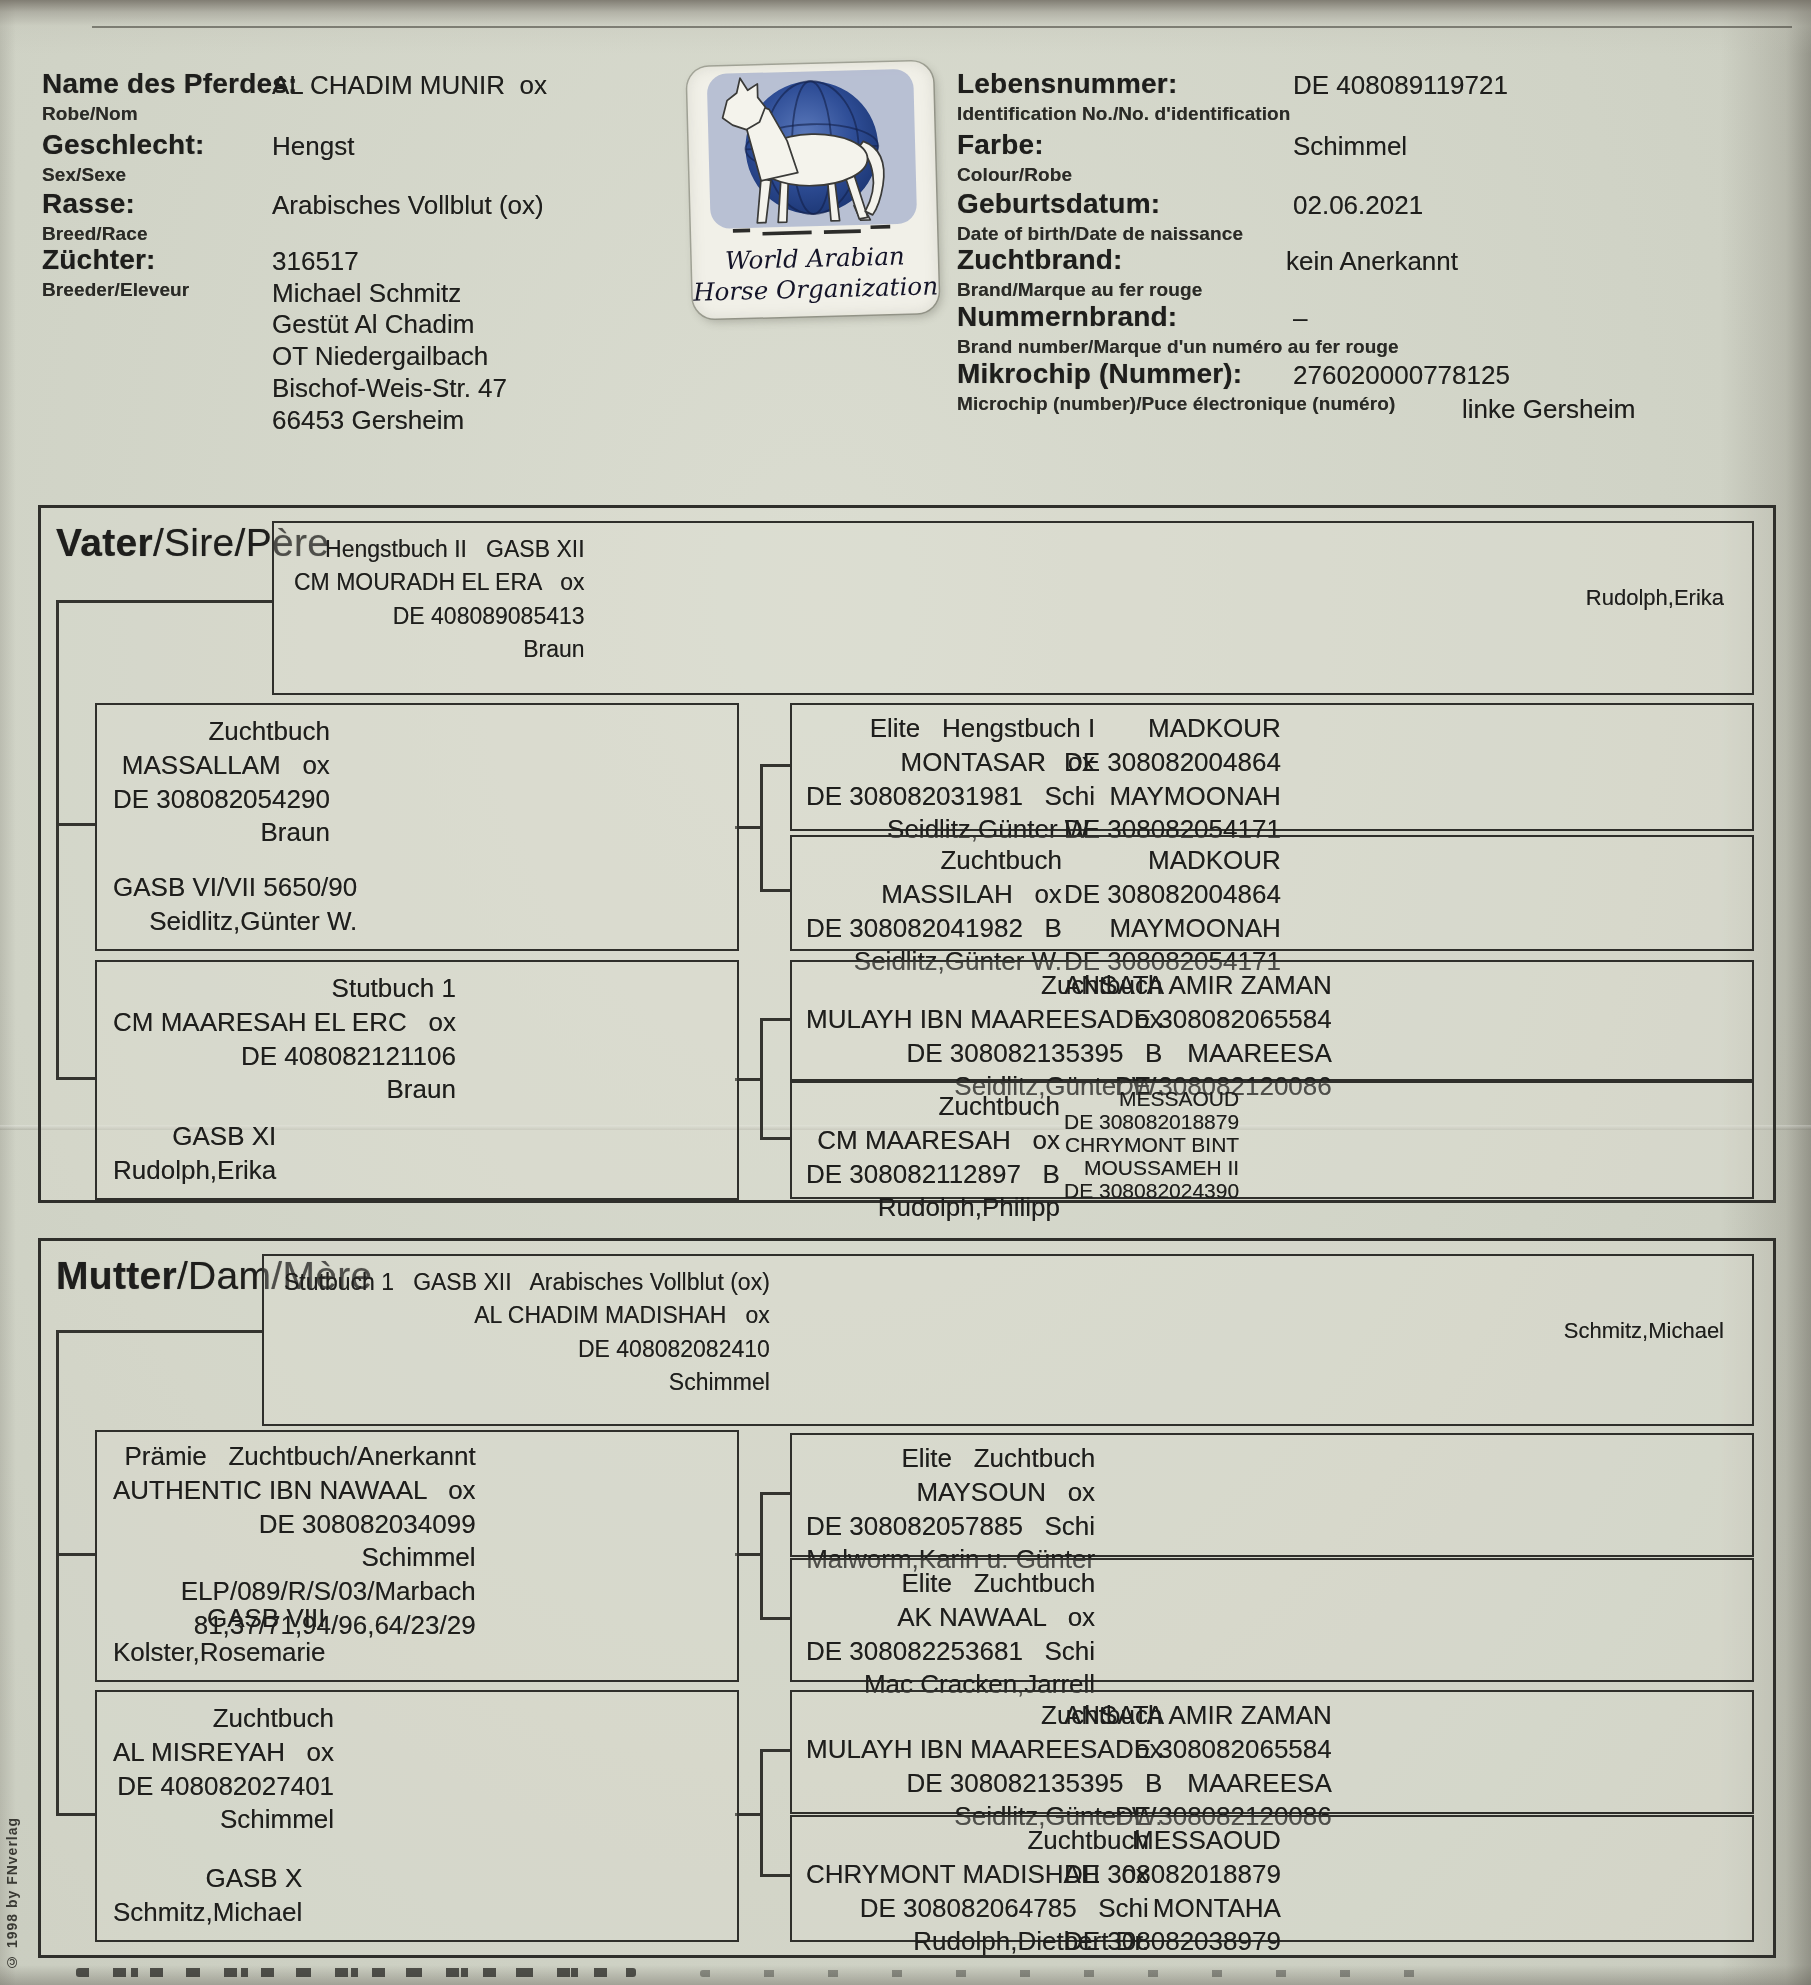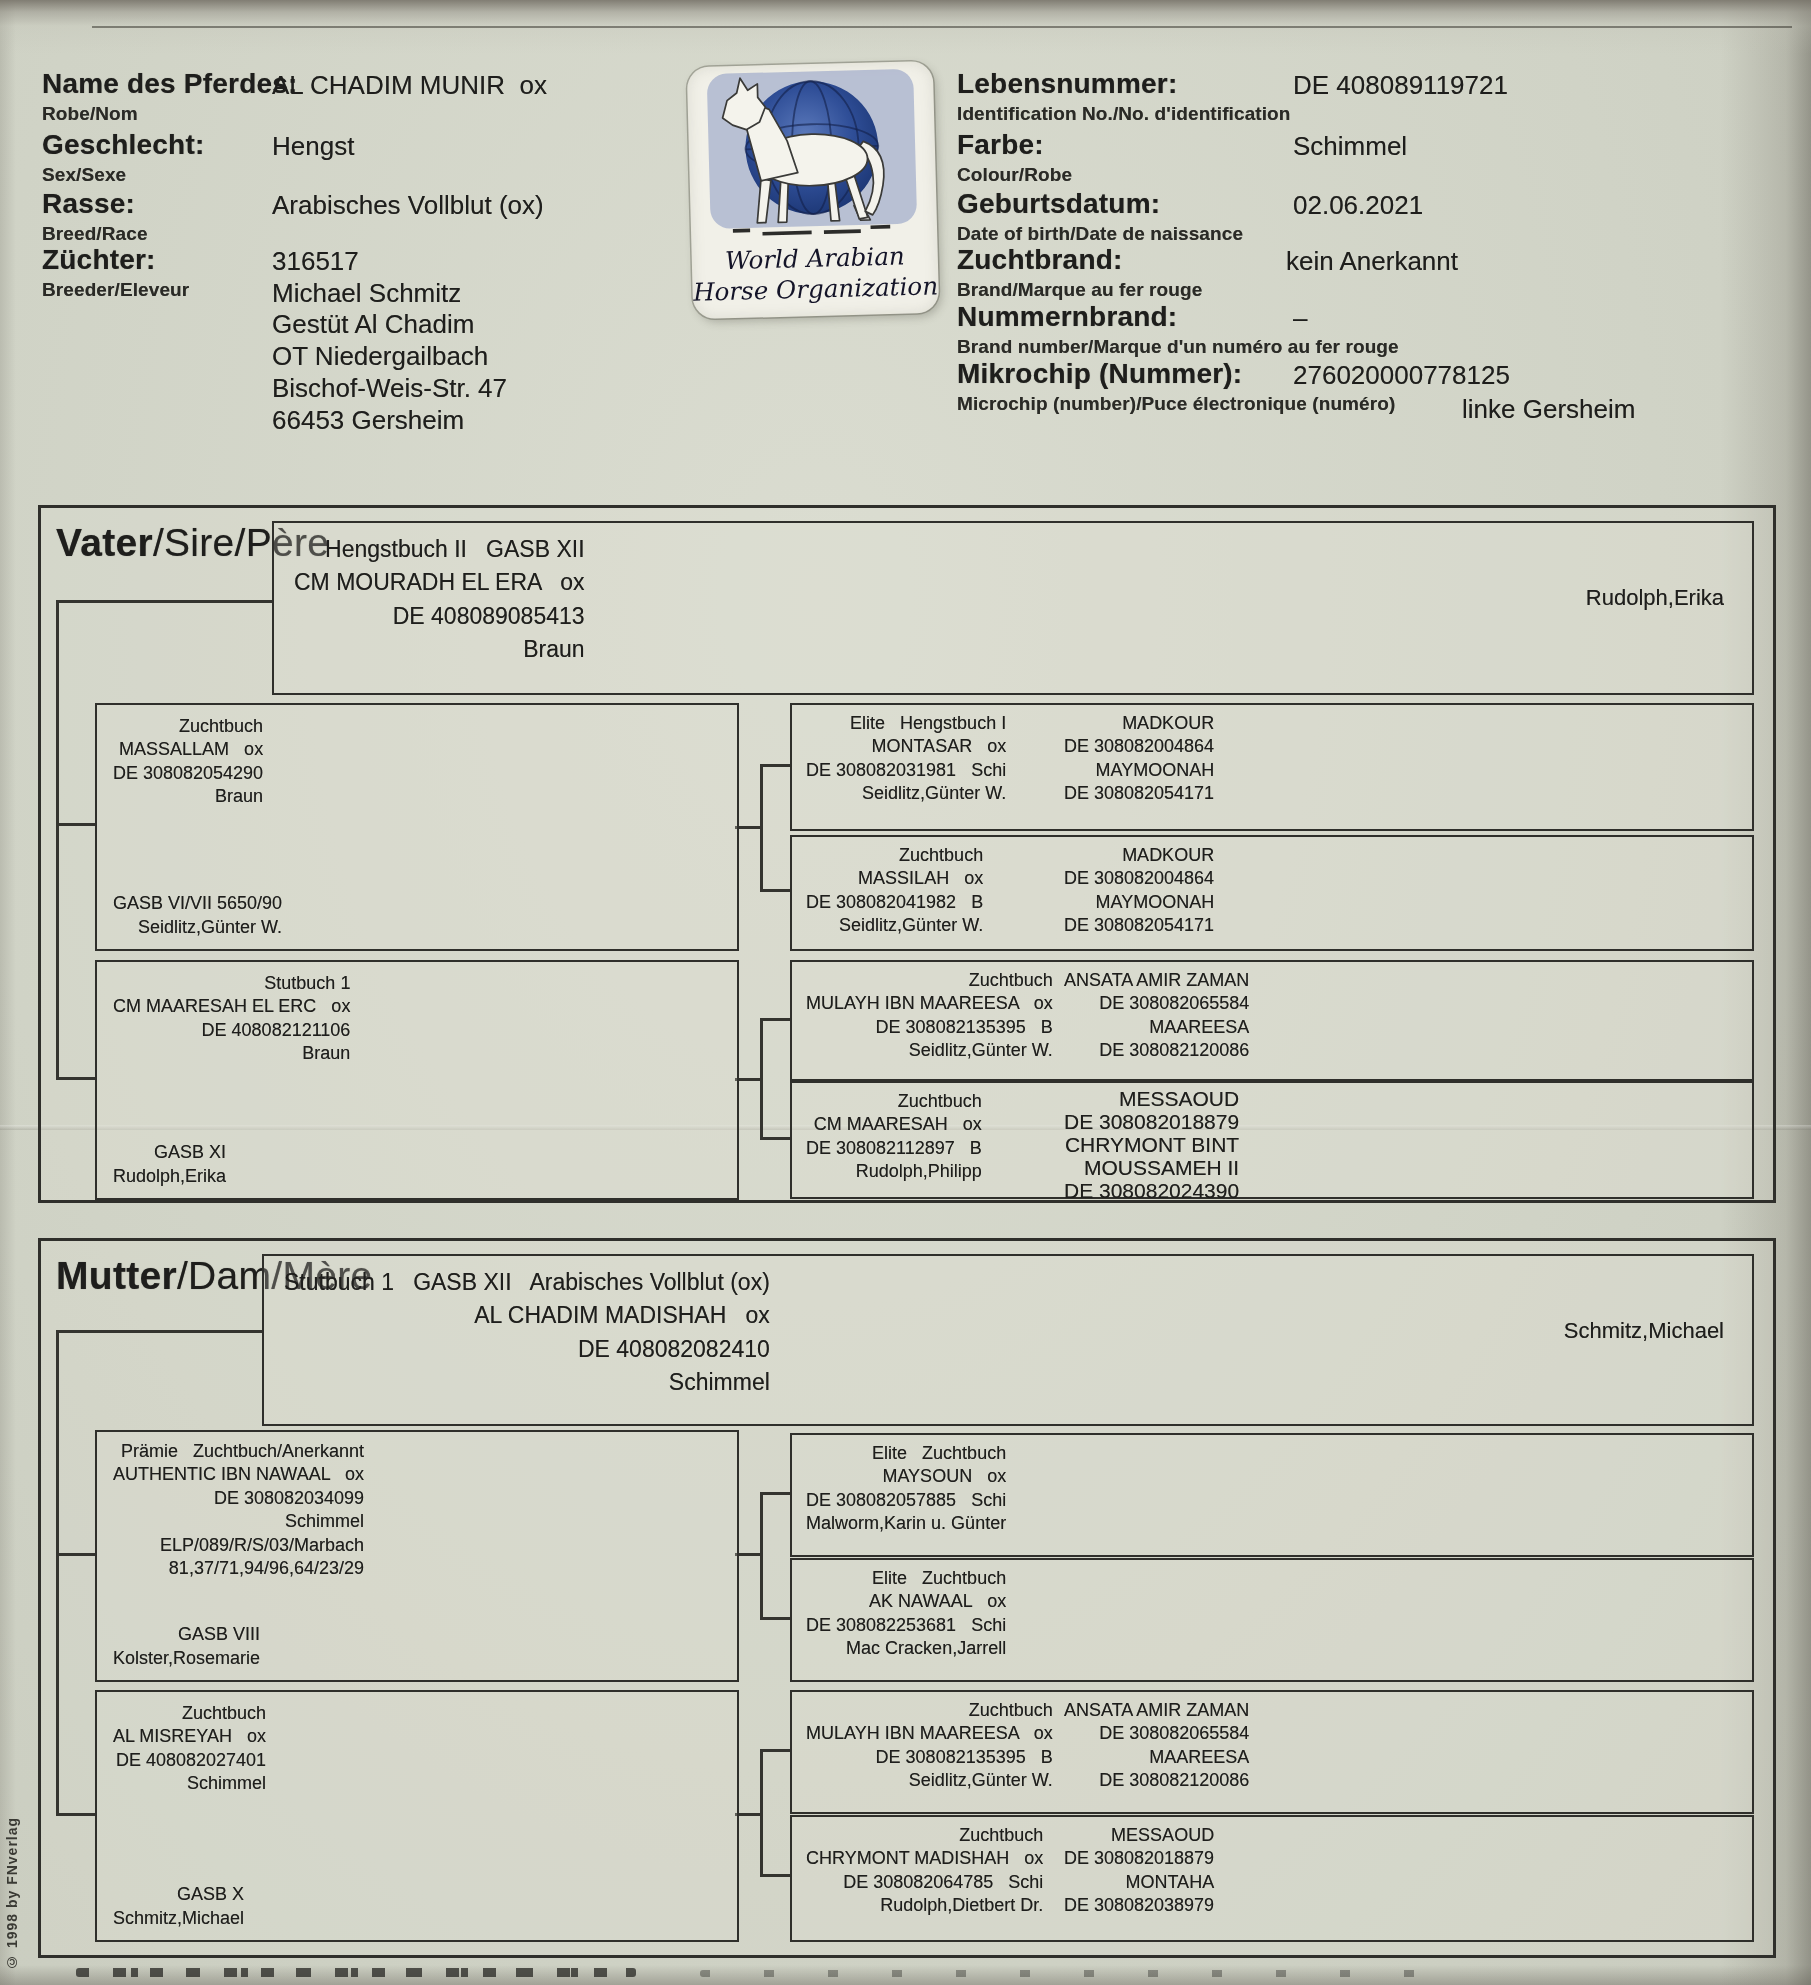--- a/index.html
+++ b/index.html
@@ -16,21 +16,21 @@
   }
   .abs{position:absolute;}
   .lbl{font-weight:bold;font-size:28px;letter-spacing:.2px;text-shadow:0 0 .7px rgba(40,40,36,.6);}
   .sub{font-weight:bold;font-size:19px;letter-spacing:.1px;color:#2a2a26;text-shadow:0 0 .5px rgba(40,40,36,.5);}
   .val{font-size:26px;white-space:pre-wrap;text-shadow:0 0 .6px rgba(40,40,36,.5);}
   .val-block{font-size:26px;line-height:1.22;white-space:pre-wrap;text-shadow:0 0 .6px rgba(40,40,36,.5);}
   .box{position:absolute;border:3px solid #2f2f2b;background:rgba(222,224,212,.25);}
   .box.inner{border-width:2.5px;text-align:right;}
   .seclabel{font-size:39px;letter-spacing:.3px;text-shadow:0 0 .8px rgba(40,40,36,.6);}
   .seclabel .strong{font-weight:bold;}
-  .t{position:absolute;font-size:18px;line-height:1.3;white-space:pre-wrap;text-shadow:0 0 .6px rgba(40,40,36,.55);}
+  .t{position:absolute;font-size:26px;line-height:1.3;white-space:pre-wrap;text-shadow:0 0 .6px rgba(40,40,36,.55);}
   .t.big{font-size:23px;line-height:1.45;}
   .t.bottomtext{bottom:10px;}
   .t.names{left:272px;top:7px;}
   .t.tight{font-size:21px;line-height:1.1;top:4px;}
   .owner{position:absolute;font-size:22px;text-shadow:0 0 .6px rgba(40,40,36,.55);}
   .ln{position:absolute;background:#34342f;}
   .copyright{
     position:absolute;left:4px;top:1680px;height:290px;width:22px;
     writing-mode:vertical-rl;transform:rotate(180deg);
     font-size:14px;font-weight:bold;color:#3a3a34;letter-spacing:1px;

